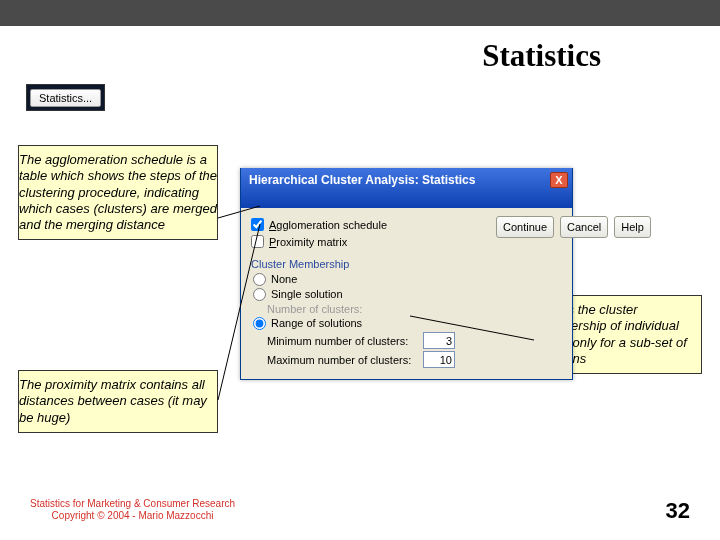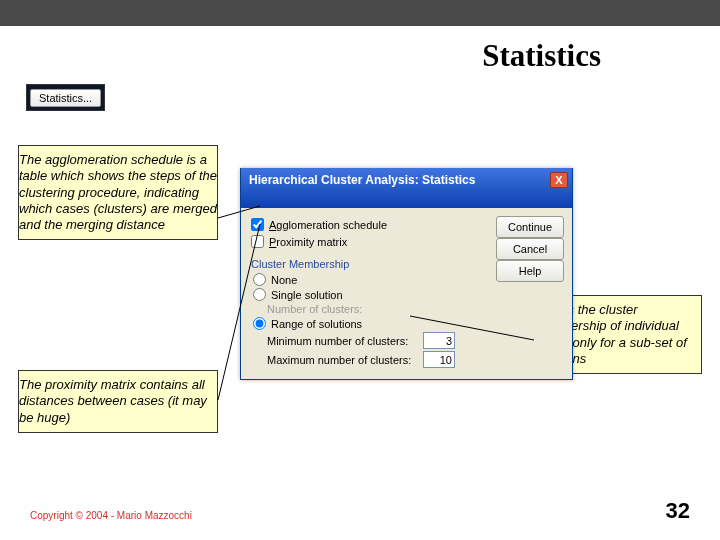--- a/index.html
+++ b/index.html
@@ -118,21 +118,20 @@
     padding: 2px 0;
   }
   .chk input { margin: 0; width:13px; height:13px; }
   .chk label .ul { text-decoration: underline; }
   .group-title {
     color: #2a4aa0;
     margin: 8px 0 2px 0;
   }
   .radio {
     display: flex;
-    align-items: center;
     gap: 5px;
     padding: 1px 0 1px 2px;
   }
   .radio input { margin: 0; }
   .field {
     display: flex;
     align-items: center;
     gap: 6px;
     padding: 1px 0 1px 16px;
   }
@@ -141,22 +140,22 @@
   .field input.num {
     width: 32px;
     height: 17px;
     border: 1px solid #7a92b7;
     text-align: right;
     padding: 0 2px;
     font-size: 11px;
   }
   .btns {
     display: flex;
-    flex-direction: column;
-    gap: 0;
+    flex-direction: row;
+    gap: 6px;
     width: 68px;
   }
   .winbtn {
     background: linear-gradient(#fdfdfd,#e7e7e2);
     border: 1px solid #9a9a8c;
     border-radius: 3px;
     font-size: 11px;
     height: 22px;
     cursor: pointer;
   }
@@ -230,15 +229,16 @@
   </div>
 </div>
 
 <svg class="arrows">
   <line x1="218" y1="218" x2="260" y2="206" stroke="#000" stroke-width="1"></line>
   <line x1="218" y1="400" x2="260" y2="224" stroke="#000" stroke-width="1"></line>
   <line x1="534" y1="340" x2="410" y2="316" stroke="#000" stroke-width="1"></line>
 </svg>
 
 <div class="copy">
+  <div>Statistics for Marketing &amp; Consumer Research</div>
   <div style="text-align:center">Copyright © 2004 - Mario Mazzocchi</div>
 </div>
 <div class="pagenum">32</div>
 
 </body></html>

